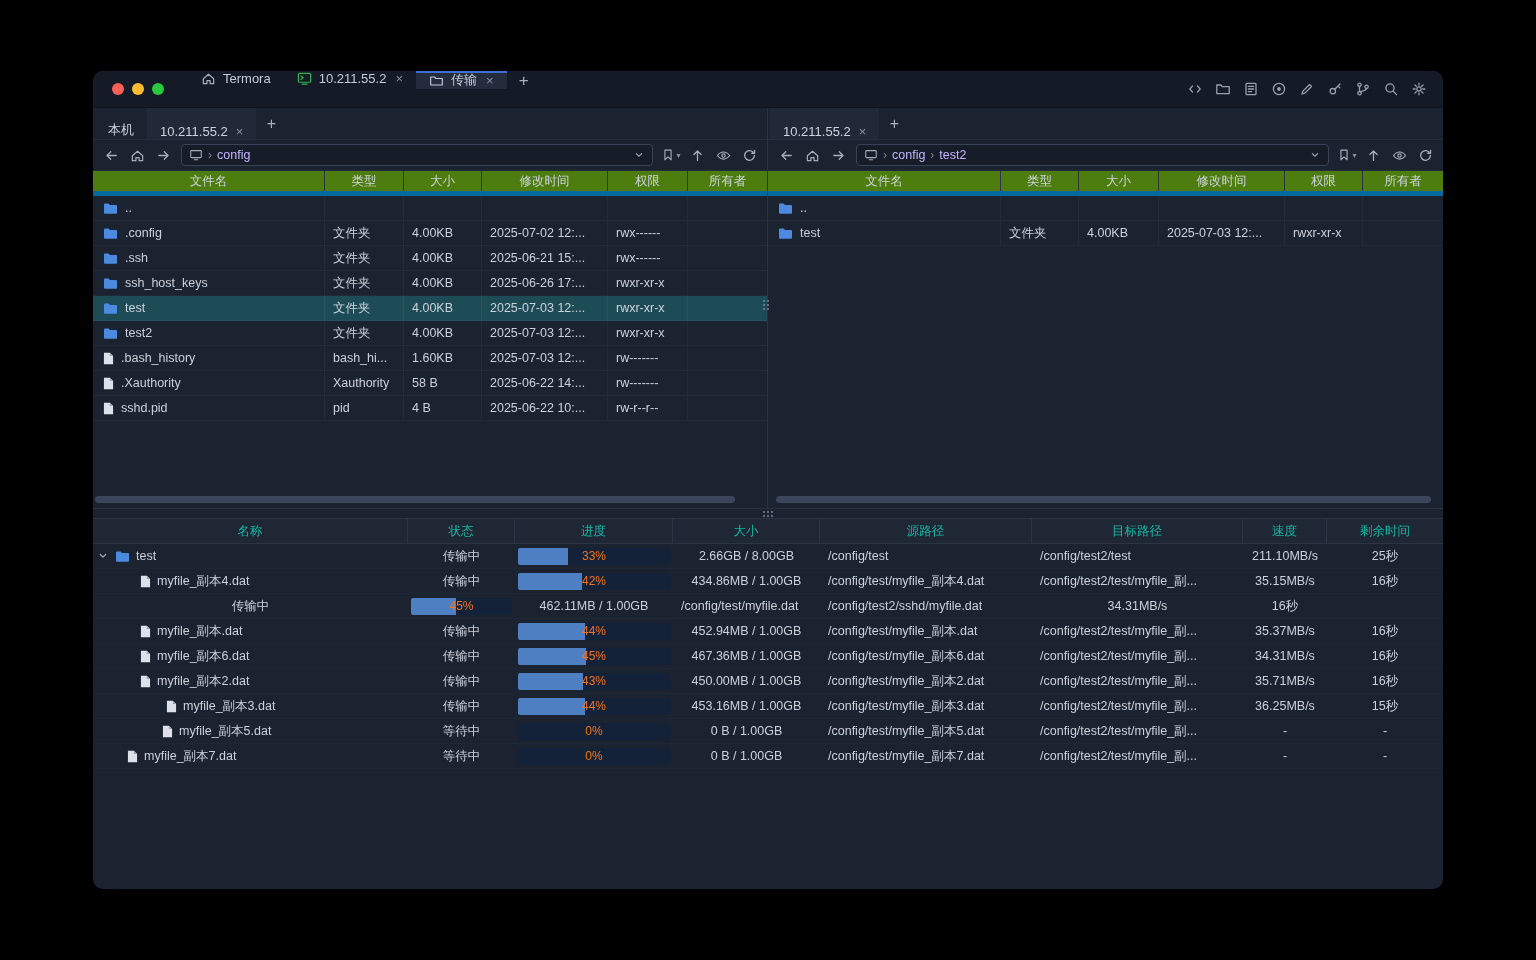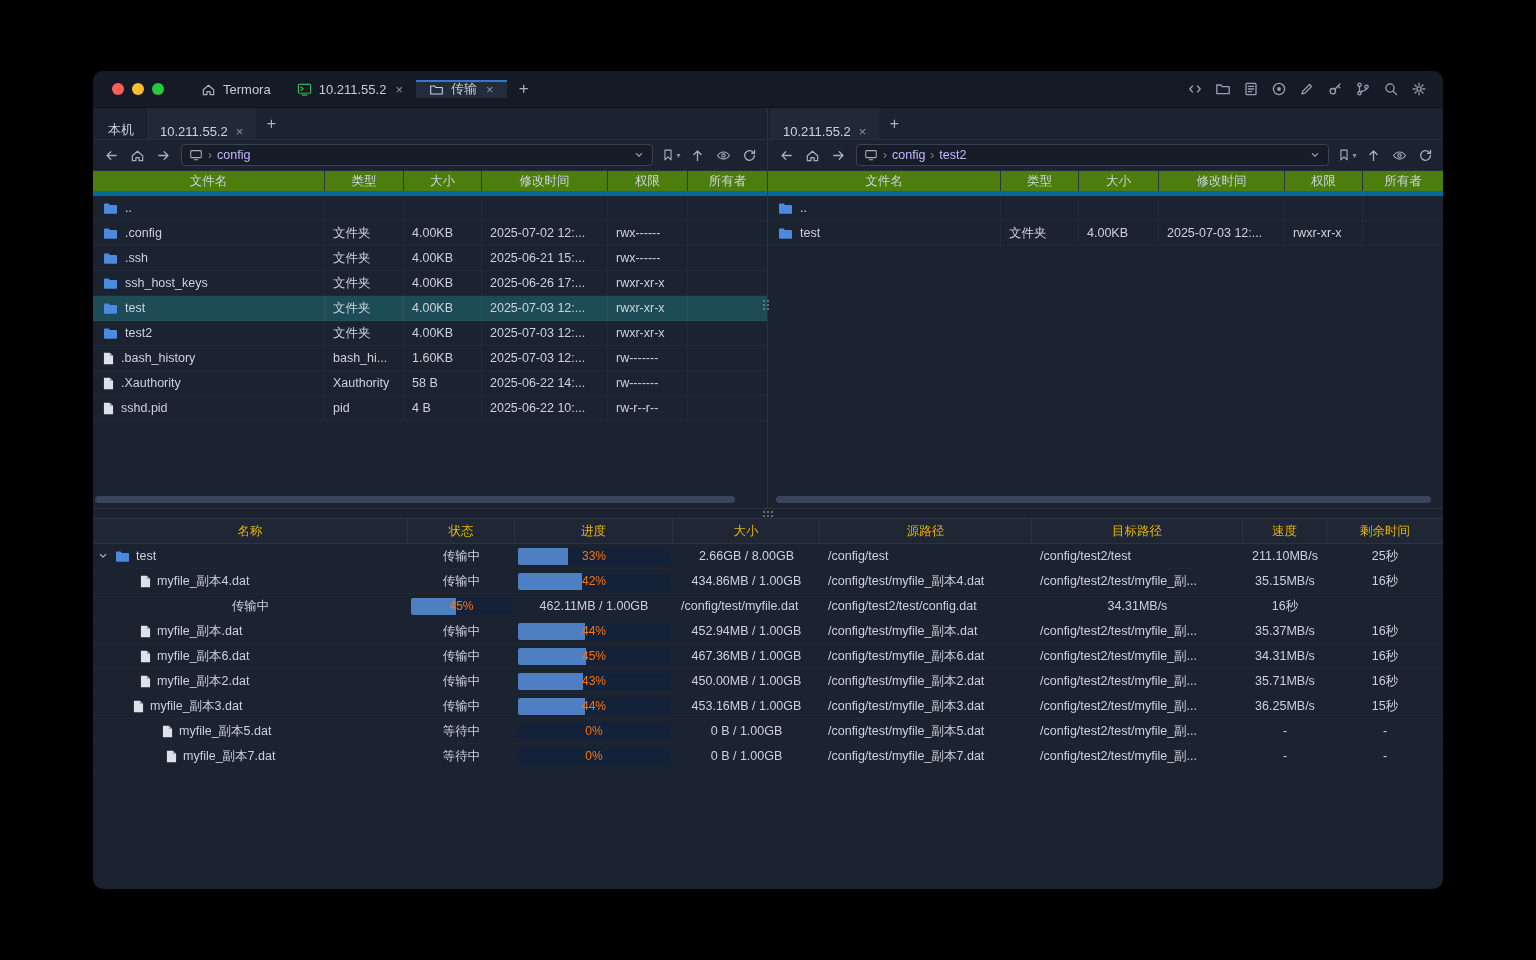--- a/index.html
+++ b/index.html
@@ -9,21 +9,21 @@
   .window { position:absolute; left:93px; top:71px; width:1350px; height:818px;
     background:#1b2230; border-radius:10px; overflow:hidden; color:#ccd2dc;
     box-shadow:0 14px 50px rgba(0,0,0,.75); }
 
   
   .titlebar { height:37px; background:#151b26; display:flex; align-items:stretch;
     border-bottom:1px solid #0e1320; }
   .traffic { display:flex; align-items:center; gap:8px; padding:0 14px 0 19px; }
   .tl { width:12px; height:12px; border-radius:50%; }
   .tl.red{background:#ff5f57}.tl.yellow{background:#febc2e}.tl.green{background:#28c840}
-  .main-tabs { display:flex; align-items:center; margin-left:10px; }
+  .main-tabs { display:flex; align-items:flex-start; margin-left:10px; }
   .mtab { display:flex; align-items:center; gap:7px; padding:0 13px; font-size:13px;
     color:#c6ccd6; position:relative; cursor:default; }
   .mtab.active { background:#232b3c; }
   .mtab.active::before { content:''; position:absolute; top:0; left:0; right:0; height:2px; background:#3e71d4; }
   .close { color:#8a91a0; font-size:13px; margin-left:2px; }
   .tab-add { width:34px; display:flex; align-items:center; justify-content:center;
     color:#aab1bd; font-size:17px; }
   .toolbar { margin-left:auto; display:flex; align-items:center; gap:3px; padding-right:12px; }
   .tbtn { width:25px; height:24px; display:flex; align-items:center; justify-content:center;
     color:#98a0ae; border-radius:4px; }
@@ -75,21 +75,21 @@
   .hsplitter { height:11px; background:#1b2230; border-top:1px solid #2a3242;
     border-bottom:1px solid #2c3444; display:flex; align-items:center; justify-content:center; }
   .hgrip { display:grid; grid-template-columns:repeat(3,2px); gap:2px; }
 
   
   .transfer { height:370px; display:flex; flex-direction:column;
     --tcols:315px 107px 158px 147px 212px 211px 84px 1fr; }
   .thead { display:grid; grid-template-columns:var(--tcols); height:25px;
     background:#1f2735; border-bottom:1px solid #2c3444; }
   .th { display:flex; align-items:center; justify-content:center; font-size:12.5px;
-    color:#eab308; border-right:1px solid #2c3444; }
+    color:#14b8a6; border-right:1px solid #2c3444; }
   .th:last-child { border-right:none; }
   .tbody { flex:1; overflow:hidden; }
   .trow { display:grid; grid-template-columns:var(--tcols); height:25px;
     border-bottom:1px solid rgba(255,255,255,.02); }
   .tcell { display:flex; align-items:center; font-size:12.5px; color:#ccd2dc;
     padding:0 6px; white-space:nowrap; overflow:hidden; }
   .tcell.tname { gap:6px; }
   .tcell.center { justify-content:center; }
   .tcell.path { padding-left:8px; }
   .progress-cell { padding:4px 3px; }
@@ -575,21 +575,21 @@
         <div class="trow">
           <div class="tcell center">传输中</div>
           <div class="tcell progress-cell">
             <div class="ptrack">
               <div class="pfill" style="width: 45%;"></div>
               <div class="plabel">45%</div>
             </div>
           </div>
           <div class="tcell center">462.11MB / 1.00GB</div>
           <div class="tcell path">/config/test/myfile.dat</div>
-          <div class="tcell path">/config/test2/test/config.dat</div>
+          <div class="tcell path">/config/test2/sshd/myfile.dat</div>
           <div class="tcell center">34.31MB/s</div>
           <div class="tcell center">16秒</div>
         </div>
         <div class="trow">
           <div class="tcell tname" style="padding-left: 47px;">
             <svg width="11" height="13" viewBox="0 0 12 14">
               <path d="M1 .8h6.4L11 4.3v9H1z" fill="#dde2ea"></path>
               <path d="M7.4.8v3.5H11z" fill="#99a3b2"></path>
             </svg>
             <span>myfile_副本.dat</span>
@@ -643,21 +643,21 @@
               <div class="plabel">43%</div>
             </div>
           </div>
           <div class="tcell center">450.00MB / 1.00GB</div>
           <div class="tcell path">/config/test/myfile_副本2.dat</div>
           <div class="tcell path">/config/test2/test/myfile_副...</div>
           <div class="tcell center">35.71MB/s</div>
           <div class="tcell center">16秒</div>
         </div>
         <div class="trow">
-          <div class="tcell tname" style="padding-left: 40px;">
+          <div class="tcell tname" style="padding-left: 53px; margin-left: 20px;">
             <svg width="11" height="13" viewBox="0 0 12 14">
               <path d="M1 .8h6.4L11 4.3v9H1z" fill="#dde2ea"></path>
               <path d="M7.4.8v3.5H11z" fill="#99a3b2"></path>
             </svg>
             <span>myfile_副本3.dat</span>
           </div>
           <div class="tcell center">传输中</div>
           <div class="tcell progress-cell">
             <div class="ptrack">
               <div class="pfill" style="width: 44%;"></div>
@@ -685,21 +685,21 @@
               <div class="plabel">0%</div>
             </div>
           </div>
           <div class="tcell center">0 B / 1.00GB</div>
           <div class="tcell path">/config/test/myfile_副本5.dat</div>
           <div class="tcell path">/config/test2/test/myfile_副...</div>
           <div class="tcell center">-</div>
           <div class="tcell center">-</div>
         </div>
         <div class="trow">
-          <div class="tcell tname" style="padding-left: 73px;">
+          <div class="tcell tname" style="padding-left: 34px;">
             <svg width="11" height="13" viewBox="0 0 12 14">
               <path d="M1 .8h6.4L11 4.3v9H1z" fill="#dde2ea"></path>
               <path d="M7.4.8v3.5H11z" fill="#99a3b2"></path>
             </svg>
             <span>myfile_副本7.dat</span>
           </div>
           <div class="tcell center">等待中</div>
           <div class="tcell progress-cell">
             <div class="ptrack">
               <div class="pfill" style="width: 0%;"></div>

